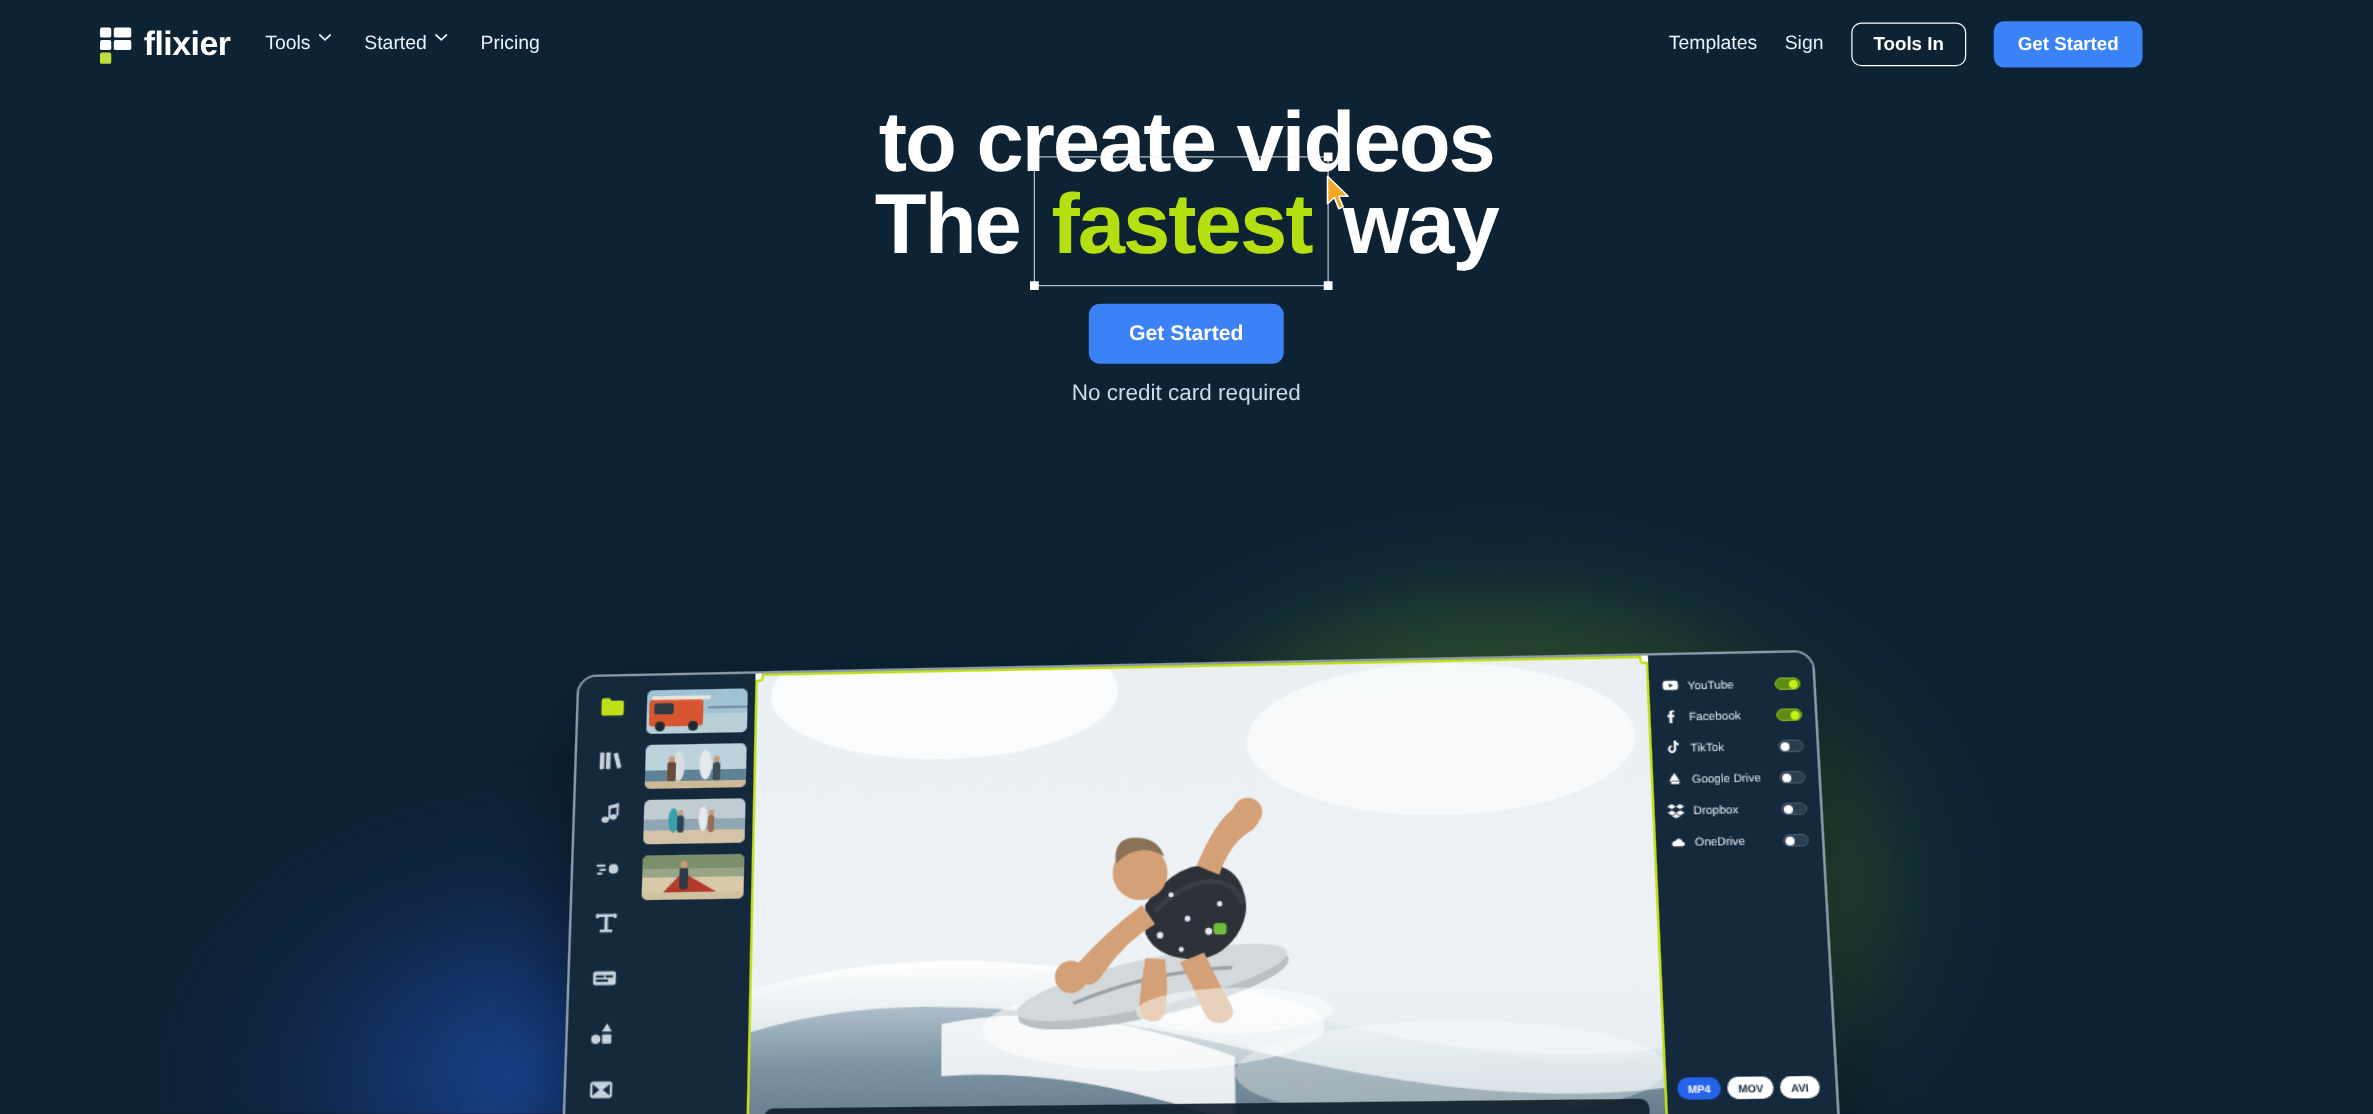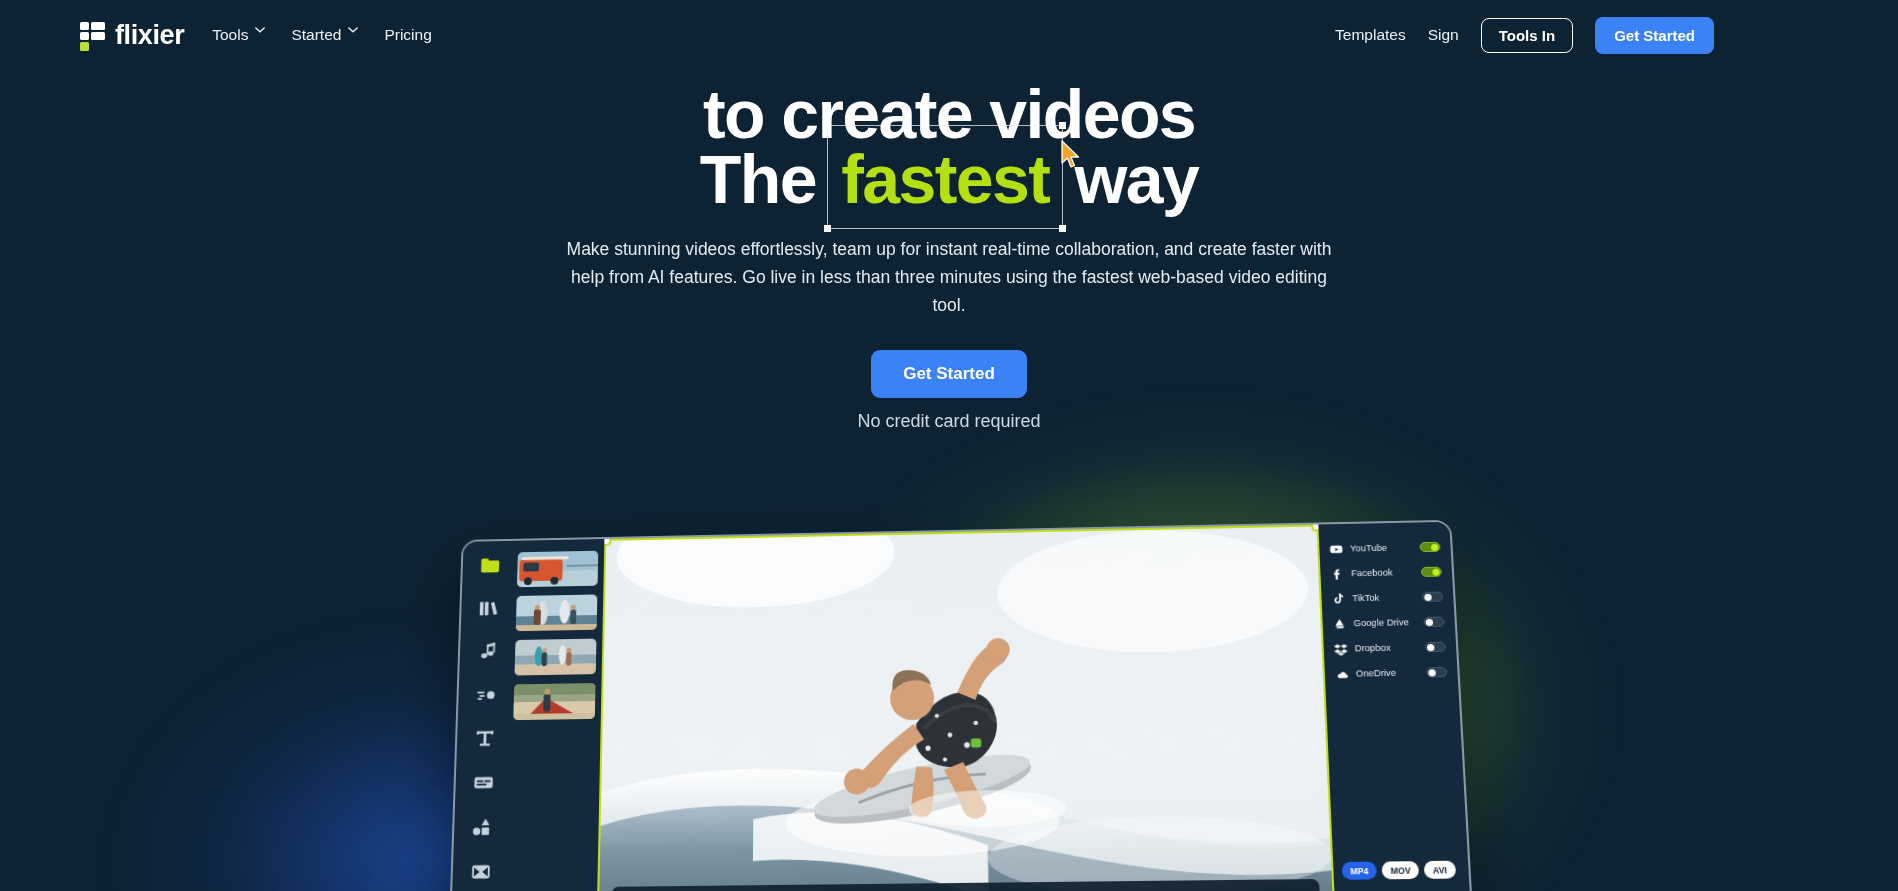--- a/index.html
+++ b/index.html
@@ -357,21 +357,20 @@
             <span class="sel-h tl"></span>
             <span class="sel-h tr"></span>
             <span class="sel-h bl"></span>
             <span class="sel-h br"></span>
           </span>
         </span>
         <span>way</span>
       </span>
     </h1>
 
-    <p class="subhead">Make stunning videos effortlessly, team up for instant real-time collaboration, and create faster with help from AI features. Go live in less than three minutes using the fastest web-based video editing tool.</p>
 
     <div class="cta-wrap">
       <button class="cta-btn">Get Started</button>
       <div class="cta-note">No credit card required</div>
     </div>
   </div>
 
   <span class="cursor-arrow">
     <svg viewBox="0 0 22 30">
       <path d="M2 1 L2 23 L7.5 18 L11 27 L14.5 25.5 L11 17 L18.5 17 Z" fill="#f5a524" stroke="#ffffff" stroke-width="1.3" stroke-linejoin="round"></path>

